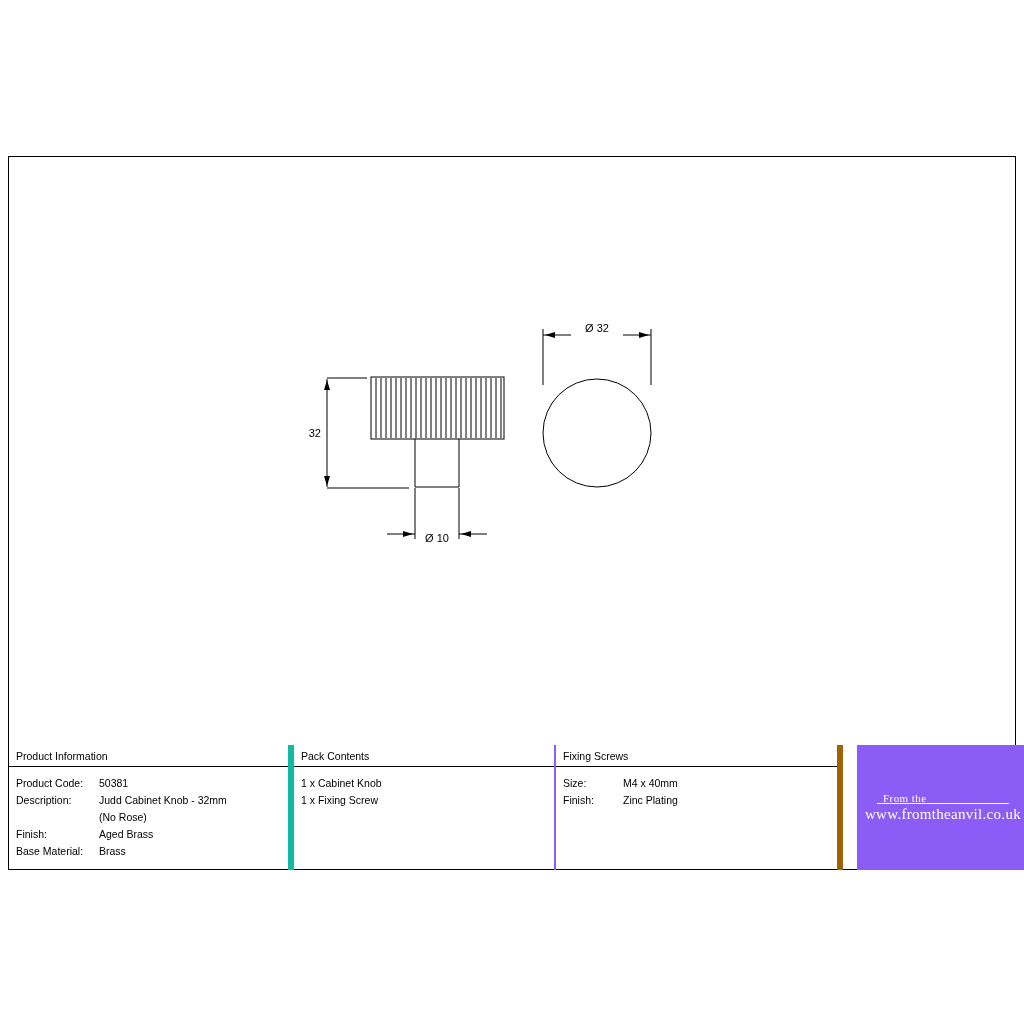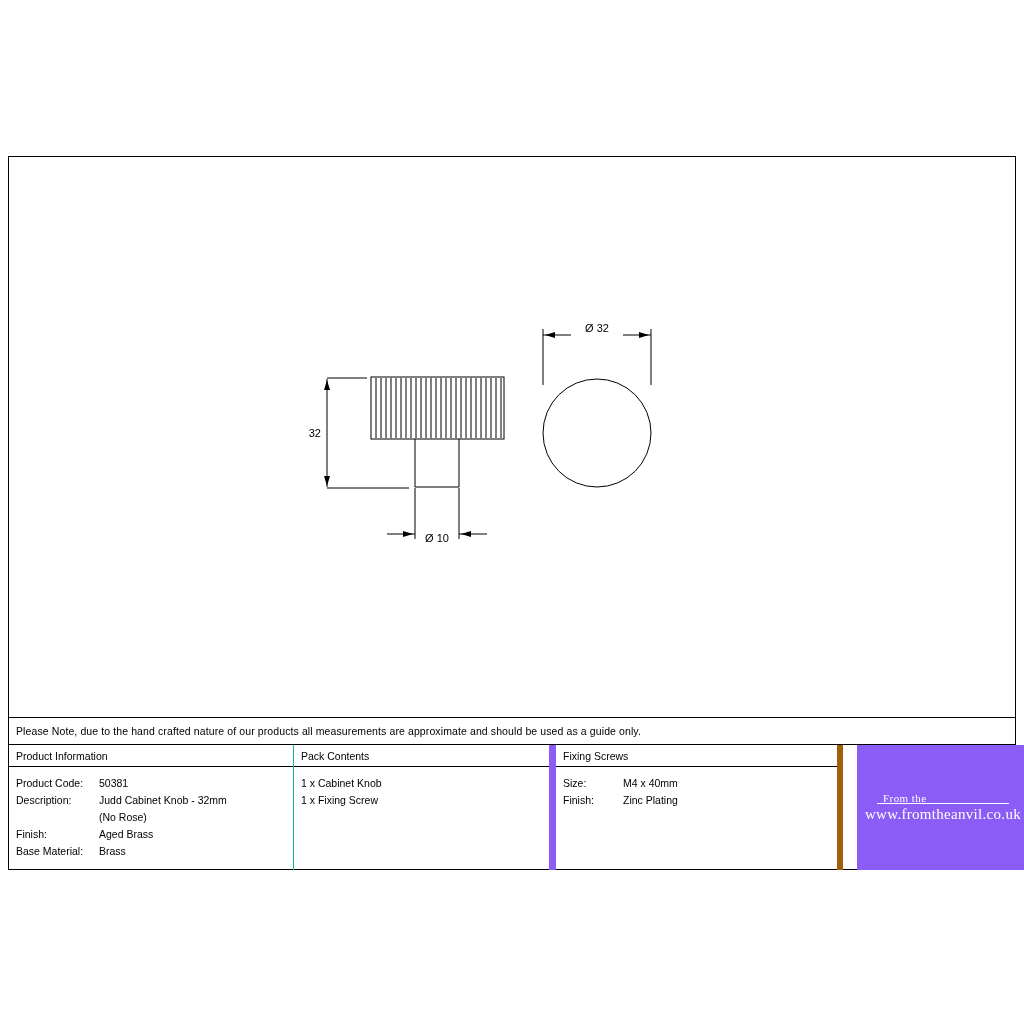--- a/index.html
+++ b/index.html
@@ -63,22 +63,22 @@
     width: 100%;
     height: 125px;
     display: flex;
     box-sizing: border-box;
   }
   .col {
     box-sizing: border-box;
     position: relative;
     height: 100%;
   }
-  .col-prod   { width: 285px; border-right: 1px solid #14b8a6; }
-  .col-pack   { width: 262px; border-right: 7px solid #8b5cf6; }
+  .col-prod   { width: 285px; border-right: 6px solid #14b8a6; }
+  .col-pack   { width: 262px; border-right: 2px solid #8b5cf6; }
   .col-fix    { width: 287px; border-right: 6px solid #a16207; }
   .col-logo   { width: 172px; }
 
   .col-head {
     height: 22px;
     border-bottom: 1px solid #000;
     font-size: 10.5px;
     display: flex;
     align-items: center;
     padding-left: 7px;
@@ -231,23 +231,20 @@
         <line x1="534" y1="178" x2="562" y2="178" stroke="#000" stroke-width="1"></line>
         <line x1="614" y1="178" x2="642" y2="178" stroke="#000" stroke-width="1"></line>
         <polygon points="536,178 546,175 546,181" fill="#000"></polygon>
         <polygon points="640,178 630,175 630,181" fill="#000"></polygon>
         <text x="588" y="175" text-anchor="middle">Ø 32</text>
       </g>
 
     </svg>
   </div>
 
-  <div id="note">
-    <span class="note-text">Please Note, due to the hand crafted nature of our products all measurements are approximate and should be used as a guide only.</span>
-  </div>
 
   <div id="infotable">
 
     <div class="col col-prod">
       <div class="col-head">Product Information</div>
       <div class="col-body">
         <div class="kv">
           <span class="k">Product Code:</span>
           <span class="v">50381</span>
         </div>

